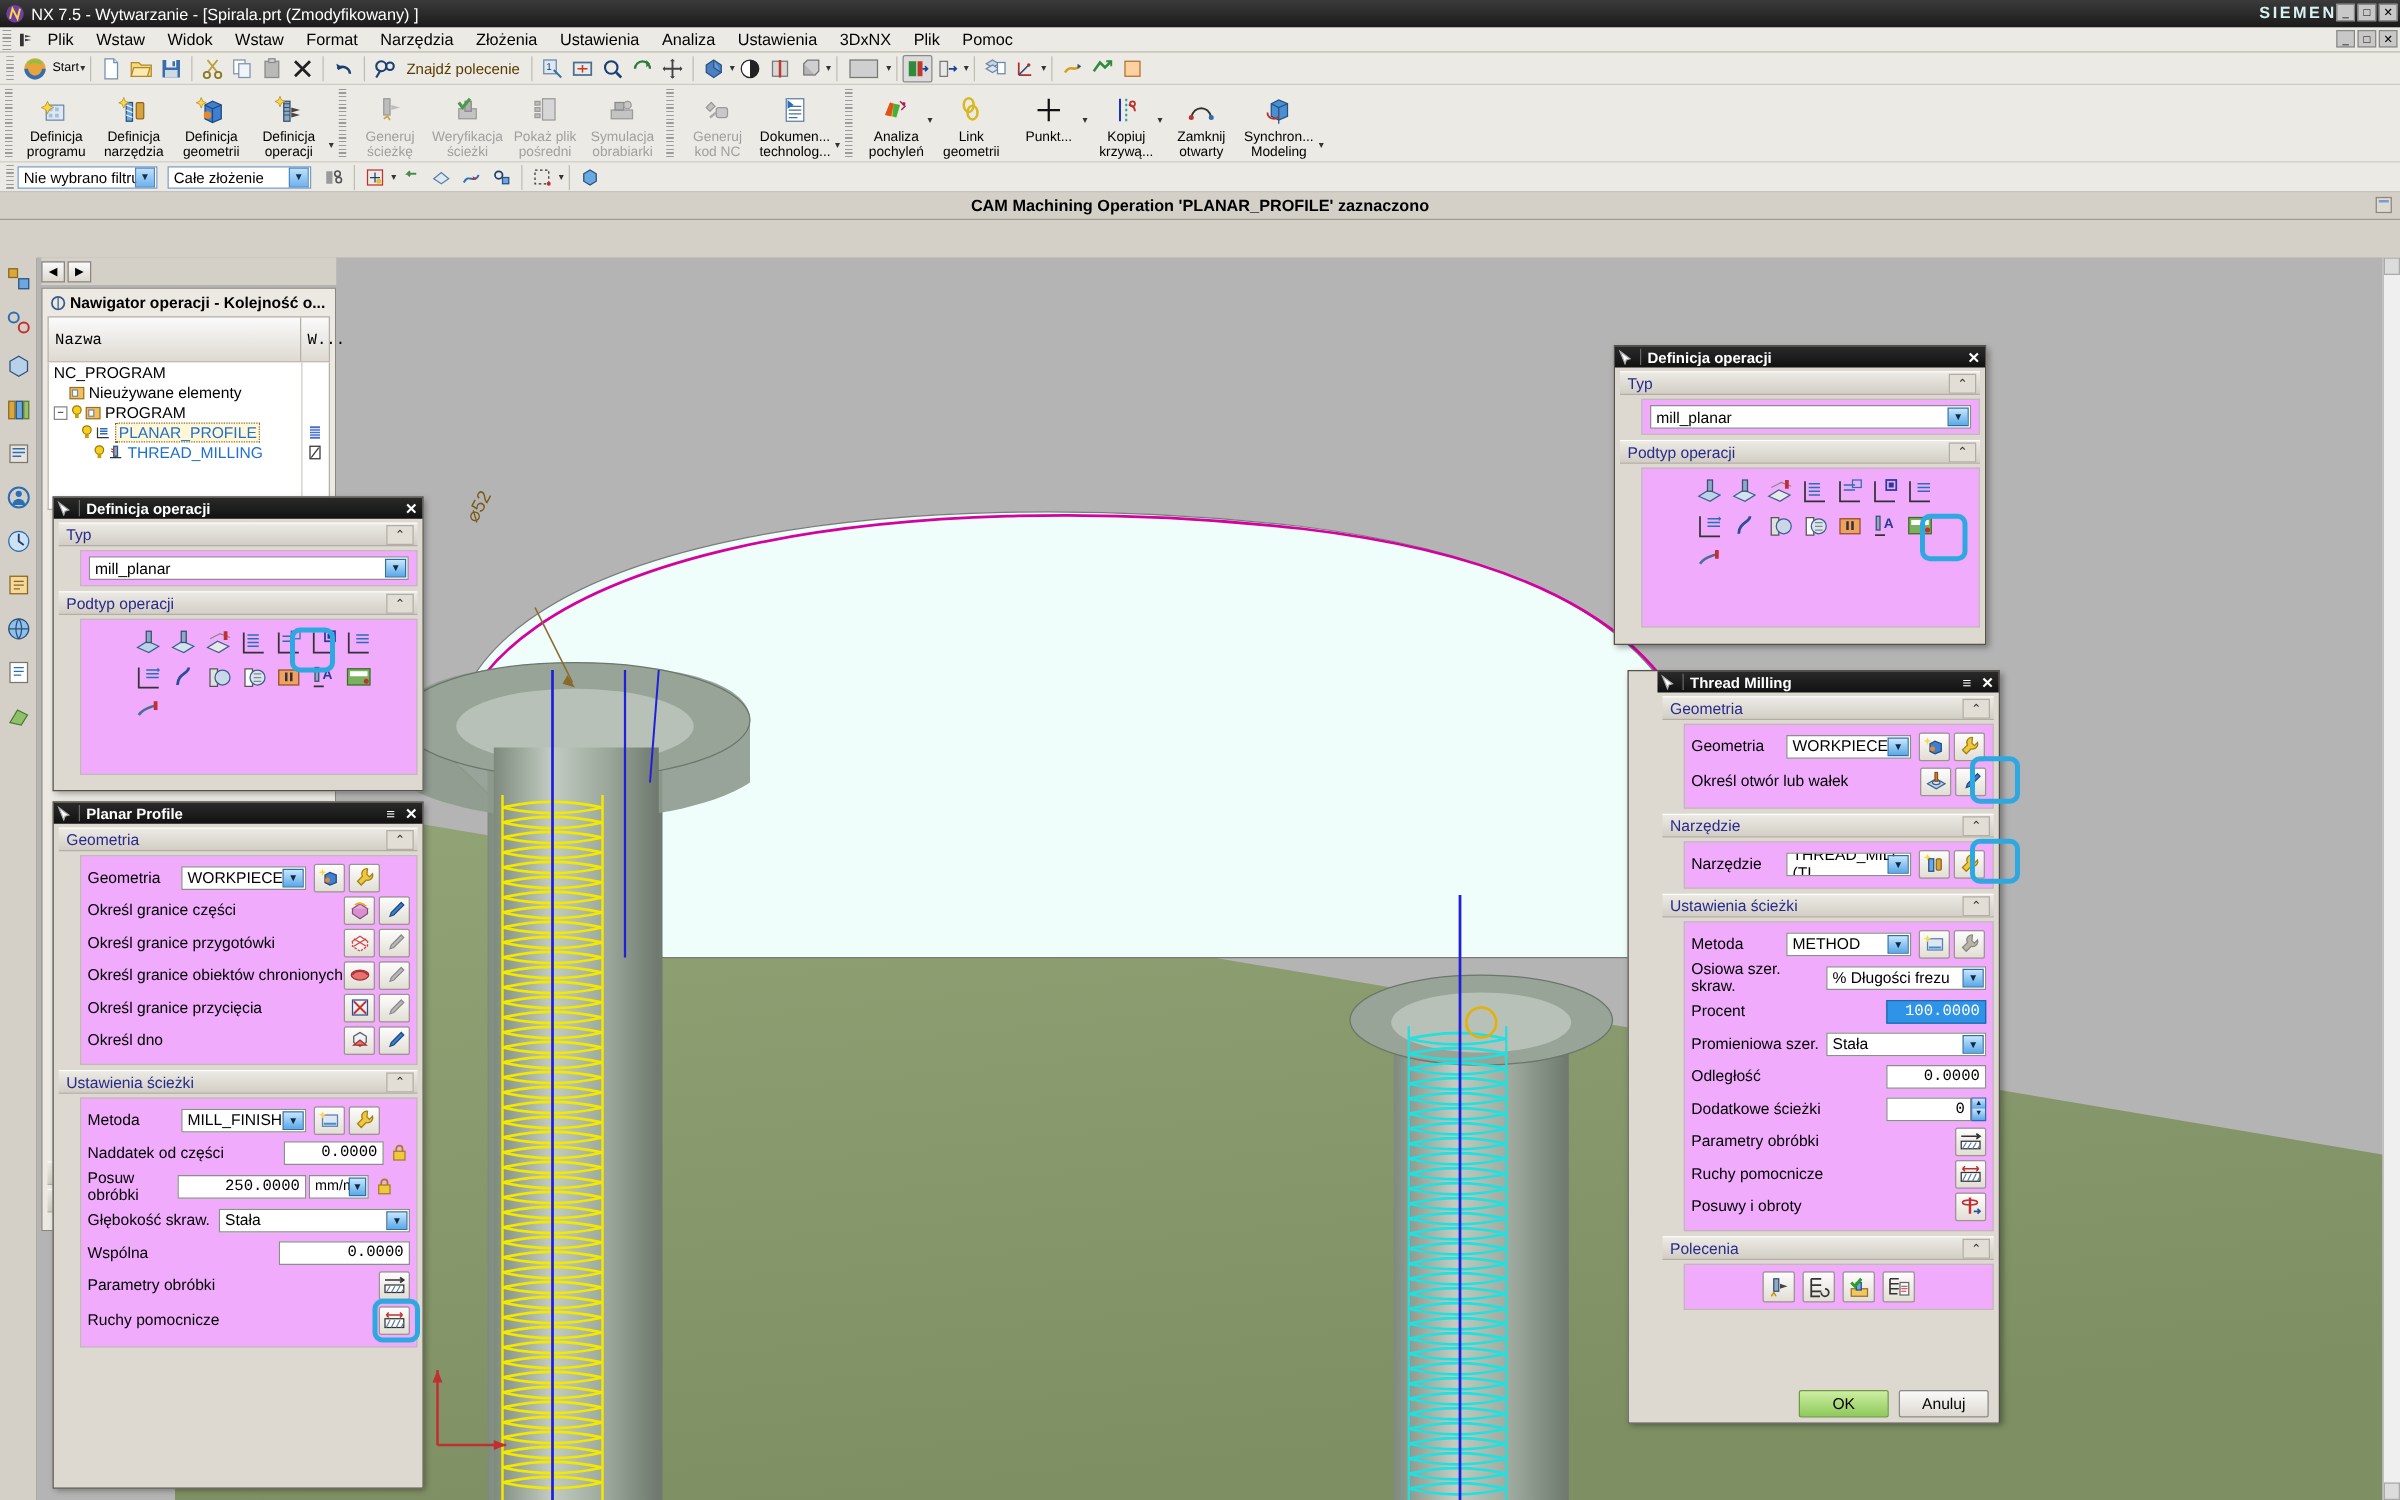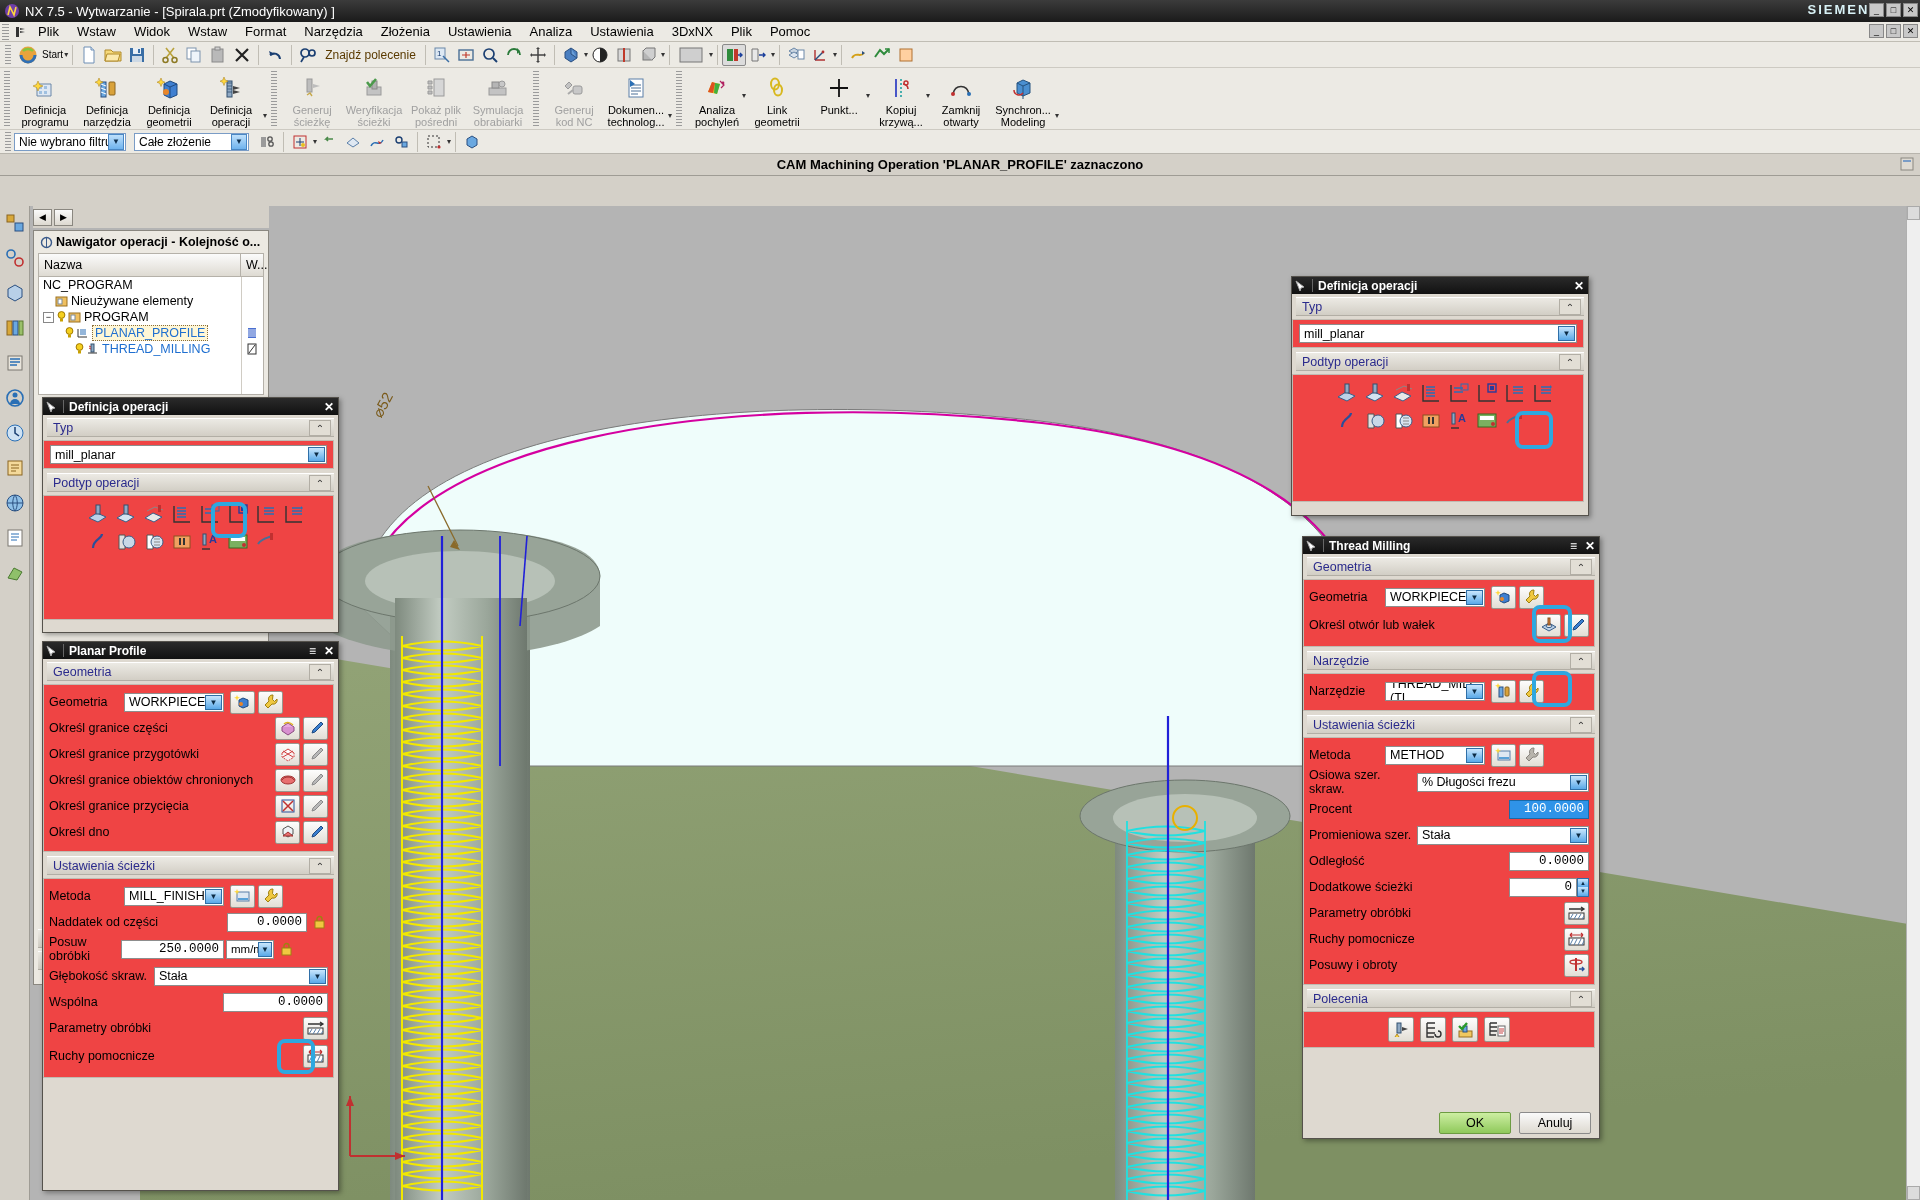--- a/index.html
+++ b/index.html
@@ -120,21 +120,21 @@
 
   .grp-header {
     height:19px; background:linear-gradient(#eceae4,#d2cec5);
     border-top:1px solid #fff; border-bottom:1px solid #b2aea5;
     display:flex; align-items:center; padding-left:6px;
     font-size:12.5px; color:#2a2a8c; position:relative;
   }
   .grp-header .chev { position:absolute; right:3px; top:1px; width:22px;height:16px;
     background:#e2ded5;border:1px solid #b2aea5; display:flex;
     align-items:center;justify-content:center;font-size:10px;color:#333; }
-  .grp-body { background:#ef4444; border:1px solid #c0bbb2; margin:3px 4px 4px 0;
+  .grp-body { background:#f0abfc; border:1px solid #c0bbb2; margin:3px 4px 4px 21px;
     padding:5px 5px; }
 
   .row { display:flex; align-items:center; min-height:26px; }
   .row-lbl { font-size:12.5px; color:#000; }
   .sel-combo { height:19px; background:#fff; border:1px solid #8d8d8d;
     position:relative; font-size:12.5px; display:flex; align-items:center;
     padding-left:4px; overflow:hidden; }
   .sel-combo .arrow {
     position:absolute;right:1px;top:1px;width:17px;height:15px;
     background:linear-gradient(#c8e6fd,#5aa9e8); border:1px solid #2f6fa8;
@@ -158,22 +158,22 @@
   .subtype-cell { width:28px;height:28px; display:flex;align-items:center;justify-content:center;}
 
   .btn { height:22px; border:1px solid #8b8b8b; border-radius:2px;
     font-size:12.5px; display:flex;align-items:center;justify-content:center;
     background:linear-gradient(#fafafa,#ddd9d0); }
   .btn.ok { background:linear-gradient(#cdeea2,#8fc95b); border-color:#6d9c42;}
   .nav-panel { position:absolute; left:33px; top:230px; width:236px; height:755px;
     background:#ece9e2; border:1px solid #8a8780; }
   .nav-head { height:22px; display:flex; align-items:center; padding-left:6px;
     font-size:12.5px; font-weight:bold; }
-  .nav-colhdr { height:24px; background:linear-gradient(#fbfbfb,#dedad2);
-     border:1px solid #b5b1a9; display:flex; font-size:12.5px; }
+  .nav-colhdr { height:37px; background:linear-gradient(#fbfbfb,#dedad2);
+     border:1px solid #b5b1a9; display:flex; font-size:12.5px;font-family:Liberation Mono, monospace; }
   .nav-colhdr > div { padding-left:5px; display:flex;align-items:center; }
   .tree-row { height:16px; display:flex; align-items:center; font-size:12.5px;
      padding-left:4px; }
   .tree-row.sel .tlbl { color:#1f6fd0; border:1px dotted #8a6d3b; background:#fff7d6; padding:0 2px;}
   .tlbl { color:#1f6fd0; }
   .tlbl.black { color:#000; }
 
   .pgbtns { position:absolute; left:33px; top:206px; width:236px; height:22px;
      background:#d4d0c8; display:flex; align-items:center; gap:2px; }
   .pgbtn { width:19px;height:17px;border:1px solid #8a8780;background:linear-gradient(#fafafa,#ddd9d0);
@@ -1478,21 +1478,21 @@
           <svg width="24" height="24" viewBox="0 0 24 24">
             <path d="M4 14c4-6 10-6 14-8" fill="none" stroke="#4a6f96" stroke-width="2"></path>
             <rect x="16" y="3" width="3" height="7" fill="#c03030"></rect>
           </svg>
         </div>
     </div>
     <div class="hl" style="left:222px; top:36px; width:38px; height:38px;"></div>
   </div>
 </div>
 
-<div class="panel" style="left:1302px; top:536px; width:298px; height:603px;">
+<div class="panel" style="left:1302px; top:536px; width:298px; height:603px;padding-left:23px;">
   <div class="panel-title">
     <span class="ptl-ico">
       <svg width="13" height="13" viewBox="0 0 13 13">
           <path d="M2 2l8 6-3 1-1 3z" fill="#fff" stroke="#aaa"></path>
         </svg>
     </span>
     <span class="ptl-sep"></span>
     <span>Thread Milling</span>
     <span class="ptl-btns">
       <span class="ptl-btn">≡</span>

